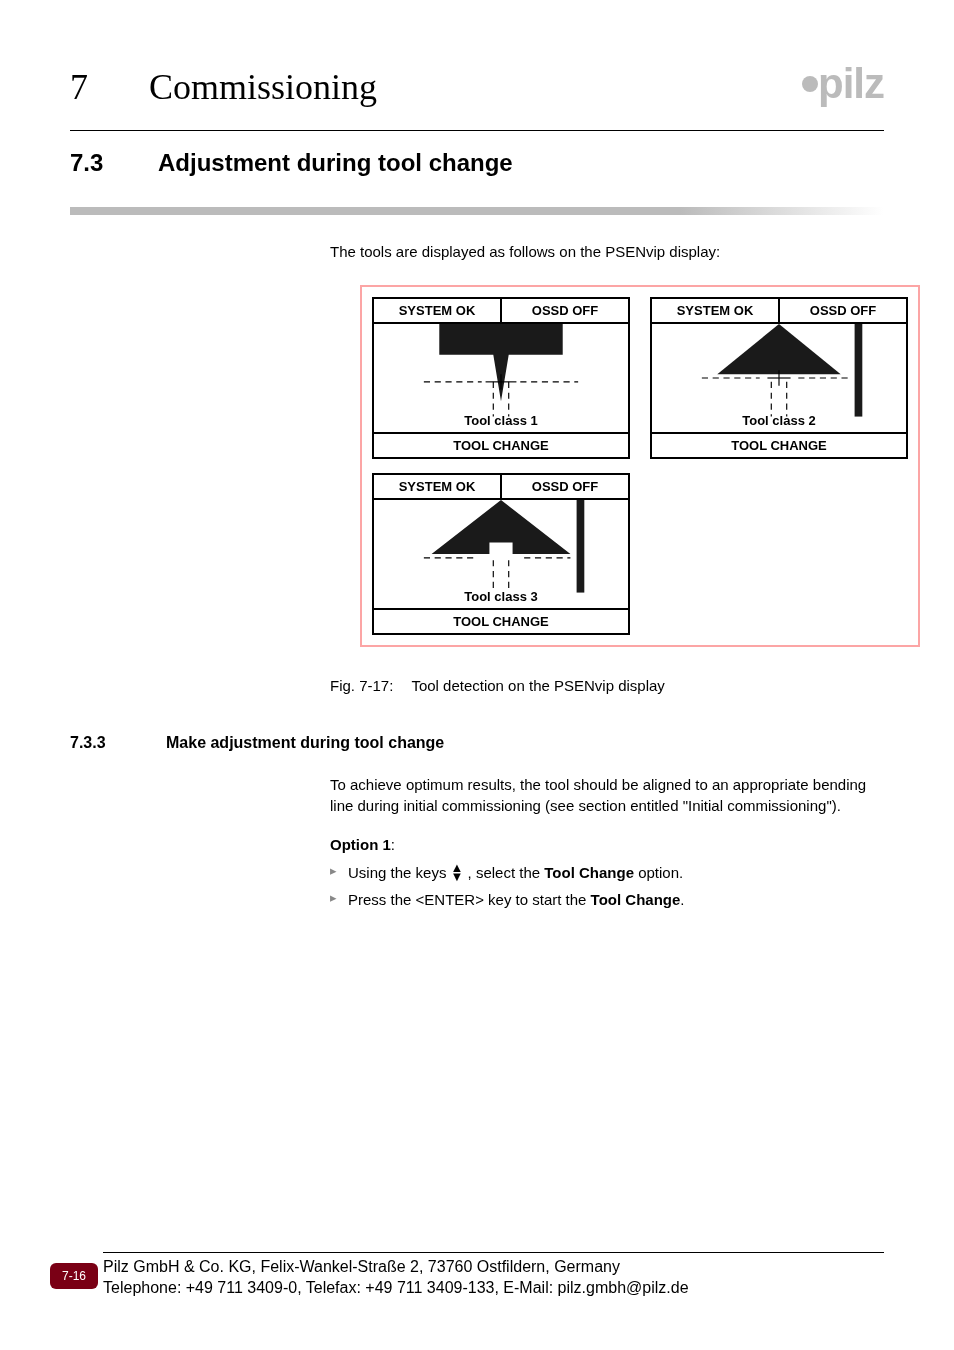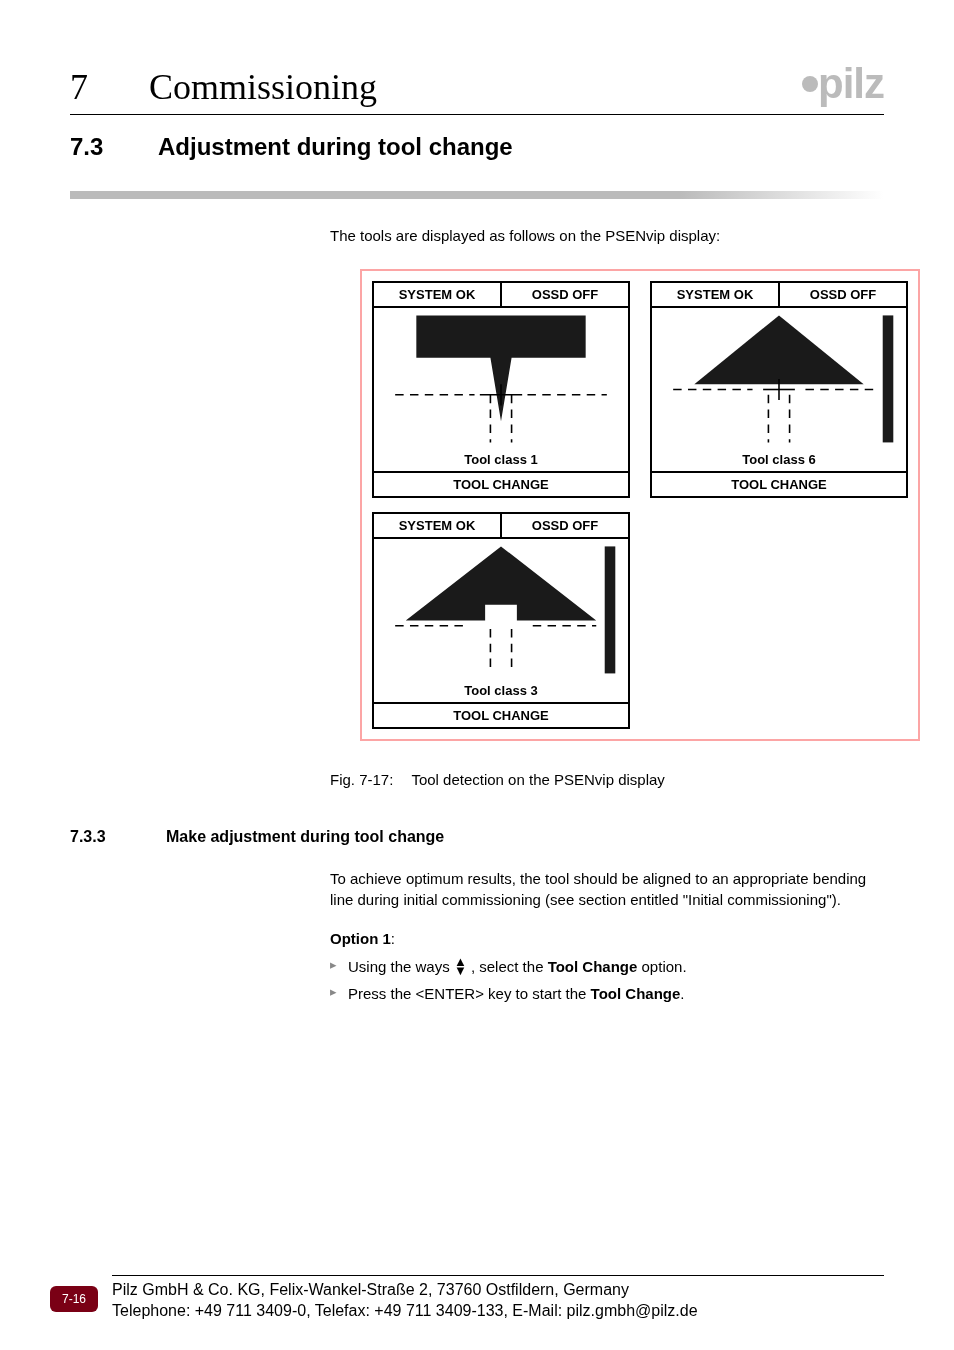--- a/index.html
+++ b/index.html
@@ -1,51 +1,51 @@
 <!DOCTYPE html>
 <html><head>
 <meta charset="utf-8">
 <style>
   * { box-sizing: border-box; margin: 0; padding: 0; }
   html, body { width: 954px; height: 1350px; background: #fff; font-family: Arial, Helvetica, sans-serif; color: #000; }
   .page { position: relative; width: 954px; height: 1350px; padding: 60px 70px 40px 70px; }
-  .header-row { display: flex; justify-content: space-between; align-items: flex-end; border-bottom: 1.5px solid #000; padding-bottom: 6px; margin-bottom: 18px; }
+  .header-row { display: flex; justify-content: space-between; align-items: flex-end; border-bottom: 1.5px solid #000; padding-bottom: 22px; margin-bottom: 18px; }
   .chapter { font-family: Georgia, 'Times New Roman', serif; font-size: 36px; font-weight: normal; }
   .chapnum { display: inline-block; width: 70px; }
   .logo { display: flex; align-items: center; }
   .logo-dot { width: 16px; height: 16px; border-radius: 50%; background: #bbb; display:inline-block; }
   .logo-text { font-size: 42px; font-weight: 900; color: #bbb; letter-spacing: -1px; }
   .section-row { display: flex; gap: 28px; margin-top: 10px; margin-bottom: 30px; }
   .secnum { font-size: 24px; font-weight: bold; width: 60px; }
   .sectitle { font-size: 24px; font-weight: bold; }
   .hr-grad { height: 8px; width: 100%; background: linear-gradient(to right, #bbb 0%, #bbb 75%, #fff 100%); margin-bottom: 28px; }
   .body-col { margin-left: 260px; }
   .intro { font-size: 15px; margin-bottom: 25px; }
   .fig-outer { border: 2px solid #fca5a5; padding: 10px; width: 560px; margin-bottom: 30px; margin-left: 30px; }
   .fig-grid { display: grid; grid-template-columns: 1fr 1fr; gap: 14px 20px; }
   .panel { border: 2px solid #000; }
   .panel-top { display: flex; border-bottom: 2px solid #000; }
   .panel-top > div { flex: 1; text-align: center; font-size: 13px; font-weight: bold; padding: 4px 2px; }
   .panel-top > div:first-child { border-right: 2px solid #000; }
-  .panel-img { position: relative; height: 163px; background: #fff; overflow: hidden; }
+  .panel-img { position: relative; height: 108px; background: #fff; overflow: hidden; }
   .tool-label { position: absolute; bottom: 4px; width: 100%; text-align: center; font-size: 13px; font-weight: bold; }
   .panel-bottom { border-top: 2px solid #000; text-align: center; font-size: 13px; font-weight: bold; padding: 4px 0; }
   .fig-caption { font-size: 15px; margin: 0 0 40px 0; }
   .fig-cap-row { display: flex; gap: 18px; margin-left: 0; }
   .subsec-row { display: flex; gap: 36px; margin-bottom: 22px; margin-left:0; }
   .subnum { font-size: 16px; font-weight: bold; width: 60px; }
   .subtitle { font-size: 16px; font-weight: bold; }
   .para { font-size: 15px; line-height: 1.4; margin-bottom: 20px; }
   .opt-label { font-size: 15px; margin-bottom: 6px; }
   .opt-label b { font-weight: bold; }
   .bullets { list-style: none; padding: 0; margin: 0 0 20px 0; }
   .bullets li { font-size: 15px; line-height: 1.8; position: relative; padding-left: 18px; }
   .bullets li::before { content: "▸"; position: absolute; left: 0; color: #888; font-size: 13px; }
   .updn { display: inline-block; vertical-align: middle; line-height: 0.7; font-size: 13px; position: relative; top: -2px; }
-  .footer { position: absolute; bottom: 28px; left: 50px; right: 70px; display: flex; align-items: center; gap: 14px; }
+  .footer { position: absolute; bottom: 51px; left: 50px; right: 70px; display: flex; align-items: center; gap: 5px; }
   .pill { background: #7a0015; color: #fff; border-radius: 6px; padding: 6px 12px; font-size: 12px; }
   .foot-text { font-size: 16px; line-height: 1.3; border-top: 1px solid #000; padding-top: 4px; flex: 1; }
   
   svg.tool { width: 100%; height: 100%; display: block; }
 </style>
 </head>
 <body>
 
 <div class="page">
 
@@ -102,21 +102,21 @@
             <svg class="tool" viewBox="0 0 240 140">
               <rect x="218" y="0" width="10" height="120" fill="#1a1a1a"></rect>
               <polygon points="120,0 40,65 200,65" fill="#1a1a1a"></polygon>
               <line x1="20" y1="70" x2="95" y2="70" stroke="#000" stroke-width="1.5" stroke-dasharray="8 6"></line>
               <line x1="145" y1="70" x2="210" y2="70" stroke="#000" stroke-width="1.5" stroke-dasharray="8 6"></line>
               <line x1="110" y1="75" x2="110" y2="120" stroke="#000" stroke-width="1.5" stroke-dasharray="8 6"></line>
               <line x1="130" y1="75" x2="130" y2="120" stroke="#000" stroke-width="1.5" stroke-dasharray="8 6"></line>
               <line x1="105" y1="70" x2="135" y2="70" stroke="#000" stroke-width="1.5"></line>
               <line x1="120" y1="60" x2="120" y2="80" stroke="#000" stroke-width="1.5"></line>
             </svg>
-            <div class="tool-label">Tool class 6</div>
+            <div class="tool-label">Tool class 2</div>
           </div>
           <div class="panel-bottom">TOOL CHANGE</div>
         </div>
 
         <div class="panel">
           <div class="panel-top">
             <div>SYSTEM OK</div>
             <div>OSSD OFF</div>
           </div>
           <div class="panel-img">
@@ -151,21 +151,21 @@
   </div>
 
   <div class="body-col">
     <p class="para">To achieve optimum results, the tool should be aligned to an appropriate bending line during initial commissioning (see section entitled "Initial commissioning").</p>
 
     <p class="opt-label">
       <b>Option 1</b><span>:</span>
     </p>
     <ul class="bullets">
       <li>
-        <span>Using the ways </span><span class="updn">▲<br>▼</span><span> , select the </span><b>Tool Change</b><span> option.</span>
+        <span>Using the keys </span><span class="updn">▲<br>▼</span><span> , select the </span><b>Tool Change</b><span> option.</span>
       </li>
       <li>
         <span>Press the &lt;ENTER&gt; key to start the </span><b>Tool Change</b><span>.</span>
       </li>
     </ul>
   </div>
 
   <div class="footer">
     <div class="pill">7-16</div>
     <div class="foot-text">

